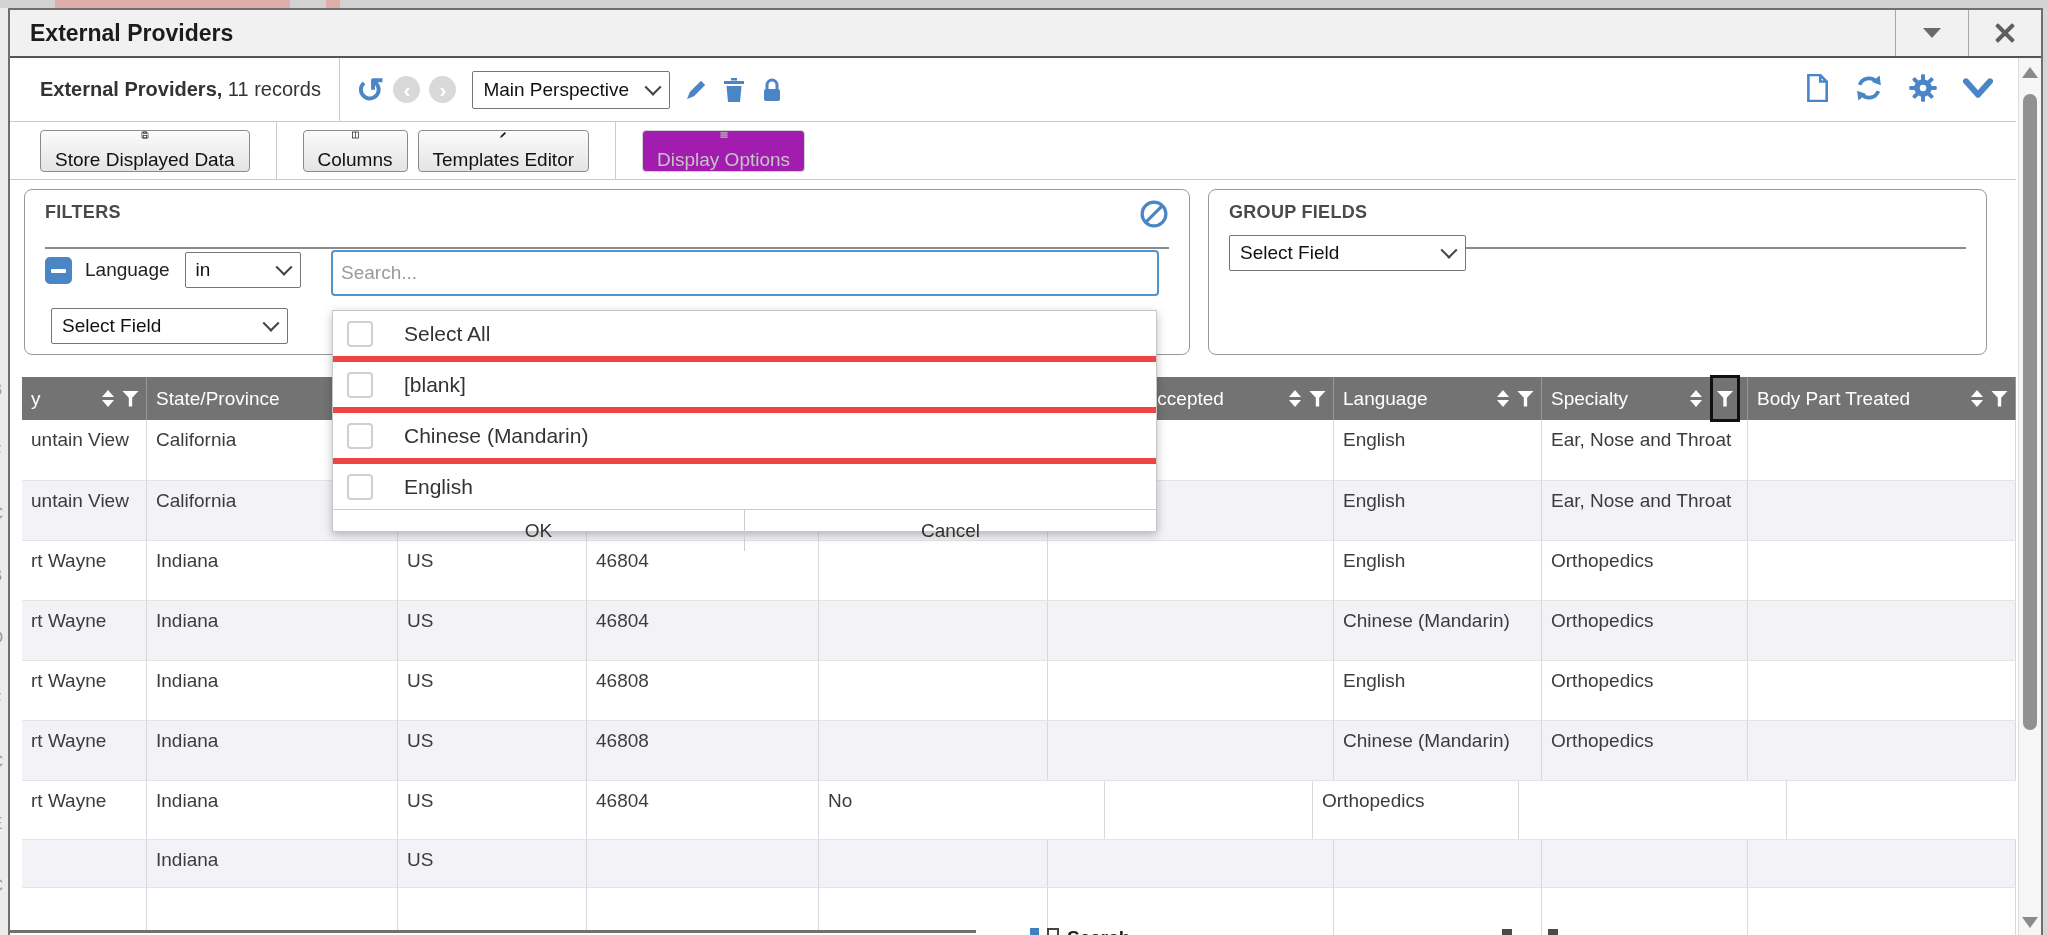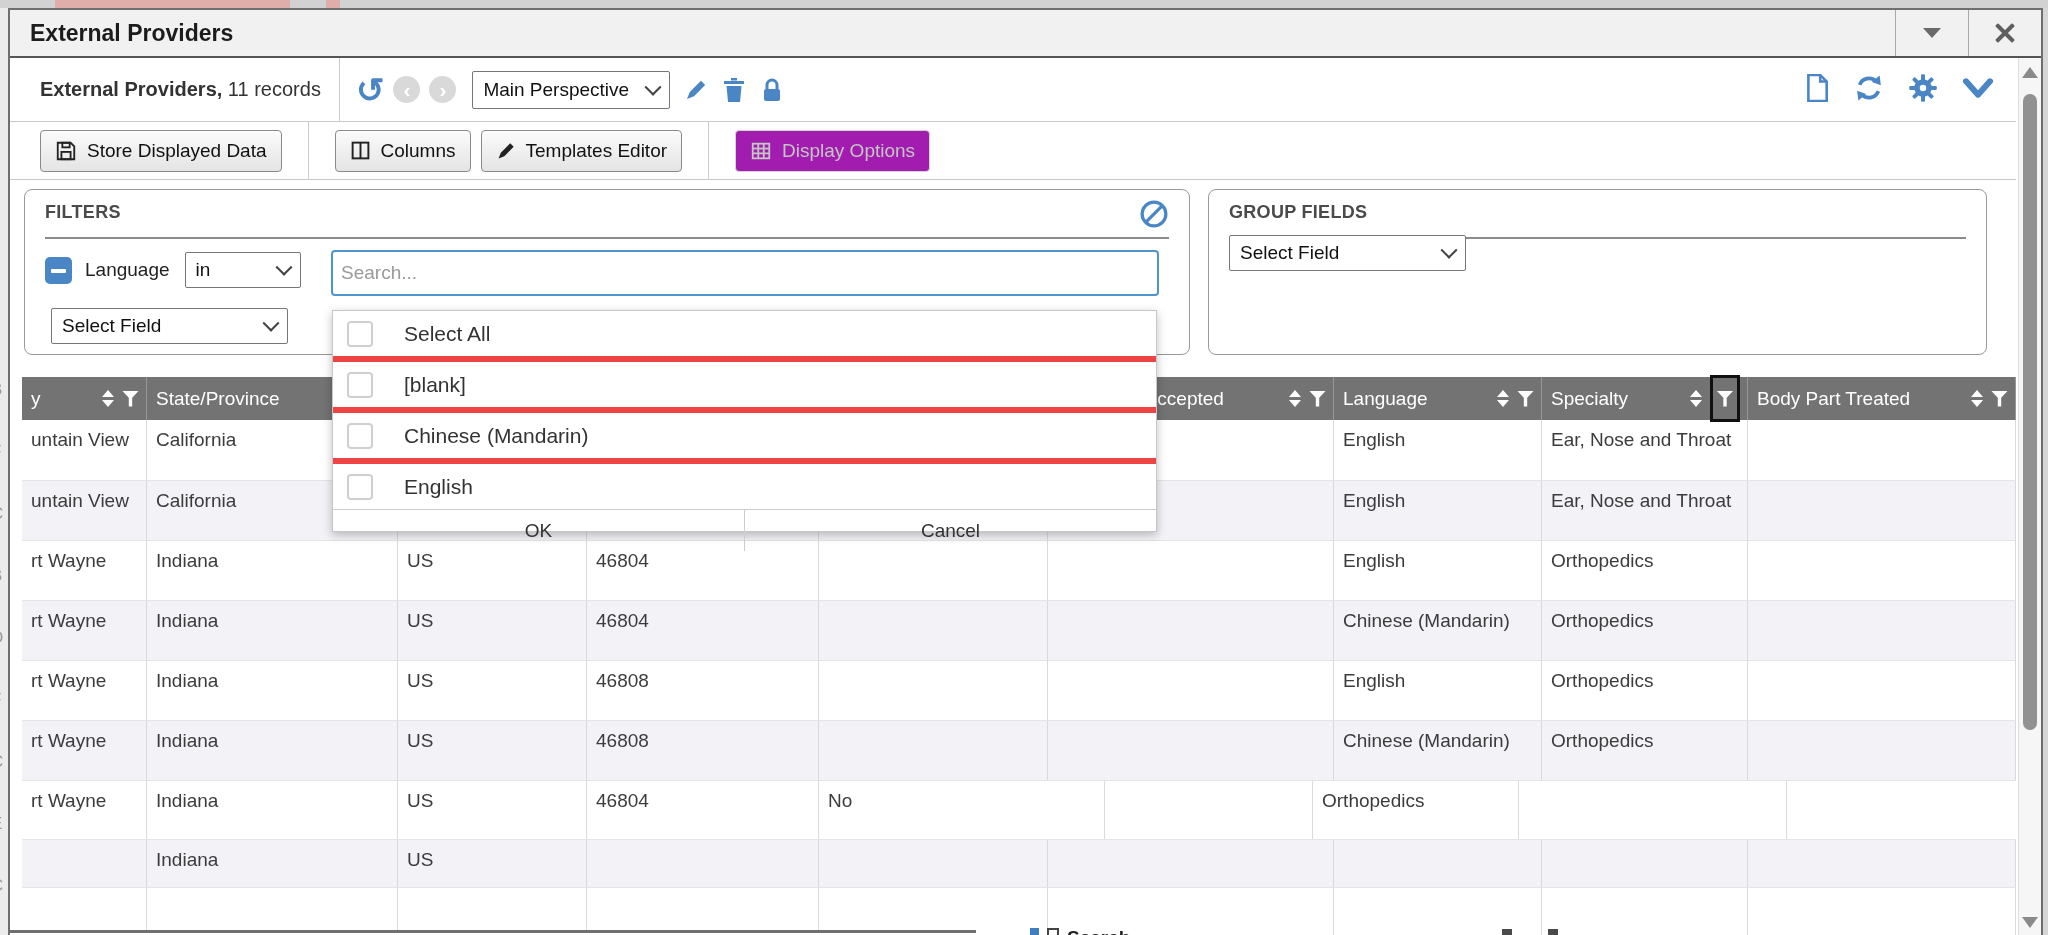--- a/index.html
+++ b/index.html
@@ -38,31 +38,31 @@
                align-items:center;padding:0 10px;font-size:19px;color:#111;box-sizing:border-box;}
   .select-caret{margin-left:auto;width:10px;height:10px;border-right:2px solid #444;border-bottom:2px solid #444;
                 transform:rotate(45deg) translate(-2px,-2px);}
   .persp{margin-left:16px;width:198px;height:38px;}
   .blue-ic{margin-left:14px;display:flex;align-items:center;}
   .toolbar-right{margin-left:auto;margin-right:22px;display:flex;align-items:center;gap:24px;}
   
   .actionsbar{position:absolute;left:10px;top:122px;width:2006px;height:58px;border-bottom:1px solid #c9c9c9;
               display:flex;align-items:center;box-sizing:border-box;}
   .btn{height:40px;display:flex;align-items:center;gap:10px;padding:0 14px;border:1px solid #8a8a8a;border-radius:4px;
-       background:linear-gradient(#fbfbfb,#e4e4e4);font-size:19px;color:#111;box-shadow:inset 0 1px 0 #fff;cursor:pointer;white-space:nowrap;}
+       background:linear-gradient(#fbfbfb,#e4e4e4);font-size:19px;color:#111;box-shadow:inset 0 1px 0 #fff;cursor:pointer;white-space:nowrap;flex-direction:column;}
   .btn.disabled{border-color:#d4d4d4;color:#c4c4c4;background:#a21caf;box-shadow:none;cursor:default;}
   .actionsbar .first{margin-left:30px;}
   .actionsbar .vsep{margin:0 26px;}
   .actionsbar .gap{width:10px;}
   
   .panel{position:absolute;top:189px;height:166px;border:1px solid #999;border-radius:8px;background:#fff;box-sizing:border-box;}
   .filters-panel{left:24px;width:1166px;}
   .group-panel{left:1208px;width:779px;}
   .panel-title{margin:12px 20px 0;font-size:18px;font-weight:bold;color:#4a4a4a;letter-spacing:.3px;
-               border-bottom:2px solid #8a8a8a;padding-bottom:14px;}
+               border-bottom:2px solid #8a8a8a;padding-bottom:24px;}
   .clear-icon{position:absolute;right:20px;top:9px;}
   .filter-row{position:absolute;left:20px;top:62px;display:flex;align-items:center;}
   .minus-chip{width:27px;height:27px;background:#4a86c5;border-radius:5px;position:relative;}
   .minus-chip::after{content:"";position:absolute;left:6px;top:12px;width:15px;height:4px;background:#fff;border-radius:1px;}
   .filter-field-label{margin-left:13px;font-size:19px;color:#222;}
   .op-select{margin-left:15px;width:116px;}
   .search-input{position:absolute;left:306px;top:60px;width:828px;height:46px;border:2px solid #4f94cf;border-radius:4px;
                 box-sizing:border-box;font-size:19px;padding:0 8px;color:#333;outline:none;font-family:"Liberation Sans",sans-serif;}
   .search-input::placeholder{color:#9a9a9a;}
   .field-select{position:absolute;left:26px;top:118px;width:237px;}

